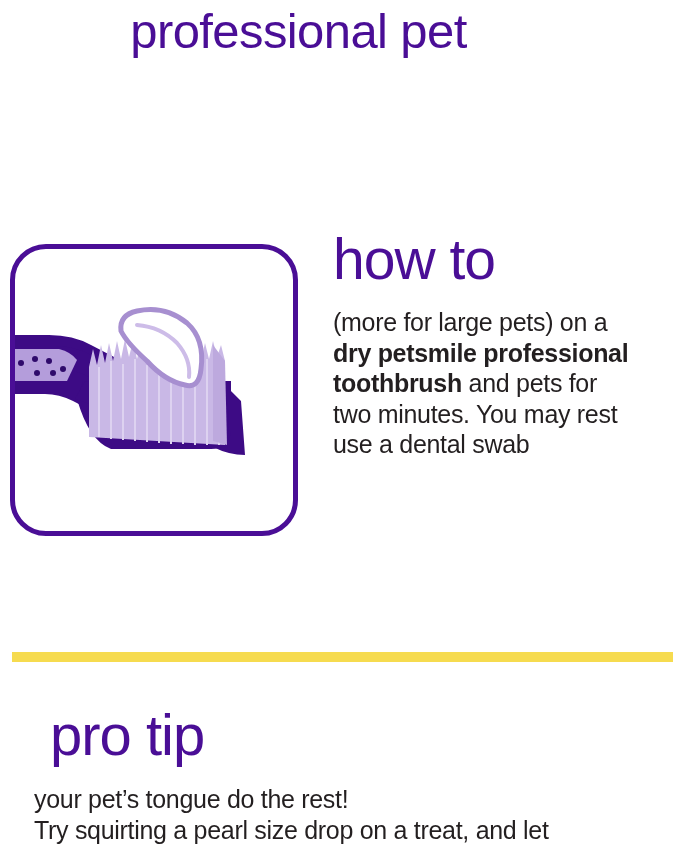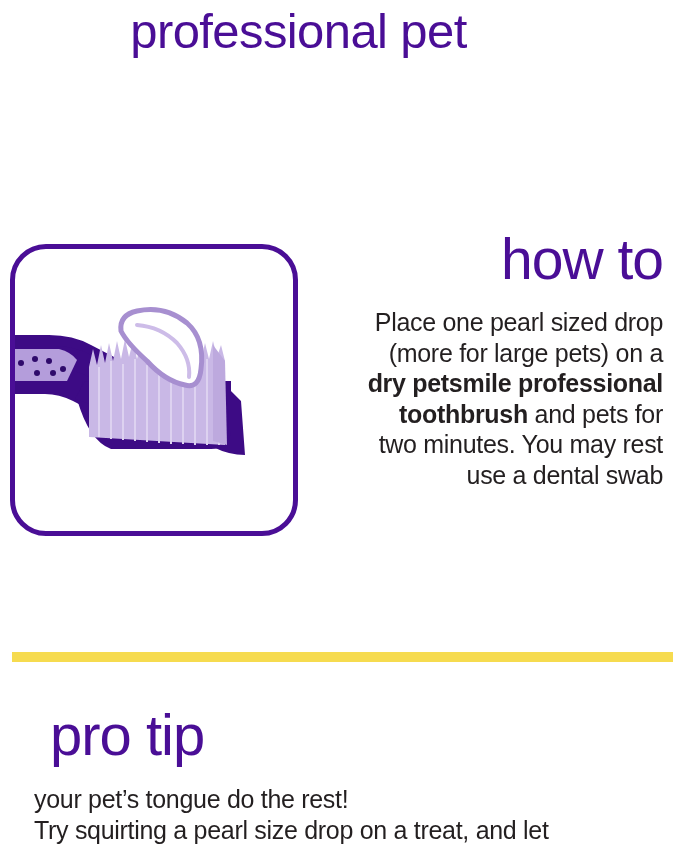--- a/index.html
+++ b/index.html
@@ -52,21 +52,20 @@
     background: #ffffff;
     overflow: hidden;
   }
   .illustration-card svg { display: block; }
 
   .howto-text {
     position: absolute;
     left: 333px;
     top: 0px;
     width: 330px;
-    text-align: right;
   }
   .howto-heading {
     color: #4a0e96;
     font-size: 57px;
     line-height: 62px;
     font-weight: 400;
     letter-spacing: -1px;
     margin: 0;
     padding: 0;
   }
@@ -188,21 +187,20 @@
         <path d="M106 82 Q104 66 122 62 Q150 56 172 74 Q190 90 186 120 Q184 140 170 136
                  Q150 132 132 112 Q112 94 106 82 Z" fill="#ffffff" stroke="#a78fd0" stroke-width="5" stroke-linejoin="round"></path>
         <path d="M122 76 Q146 78 162 94 Q176 110 174 128" fill="none" stroke="#cdbce8" stroke-width="4" stroke-linecap="round"></path>
       </g>
     </svg>
   </div>
 
   <div class="howto-text">
     <h2 class="howto-heading">how to</h2>
     <p class="howto-body">
-      <span class="ln">Place one pearl sized drop</span>
       <span class="ln">(more for large pets) on a</span>
       <span class="ln"><b>dry petsmile professional</b></span>
       <span class="ln"><b>toothbrush</b><span> and pets for</span></span>
       <span class="ln">two minutes. You may rest</span>
       <span class="ln">use a dental swab</span>
     </p>
   </div>
 </section>
 
 <div class="rule"></div>

